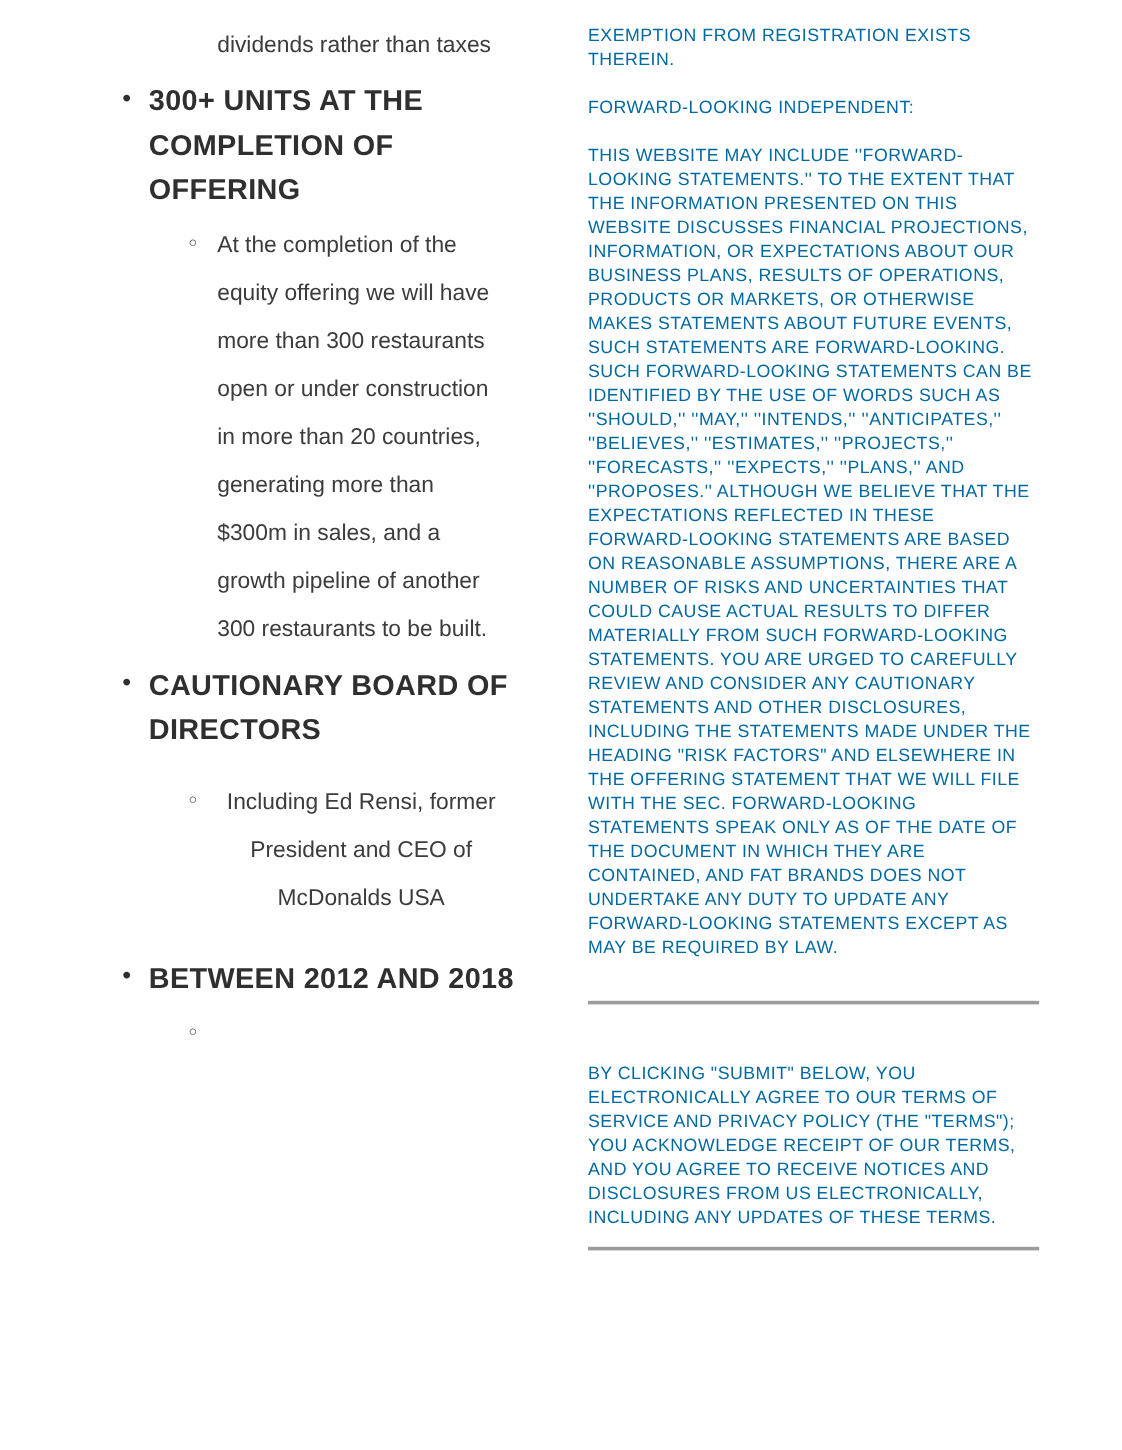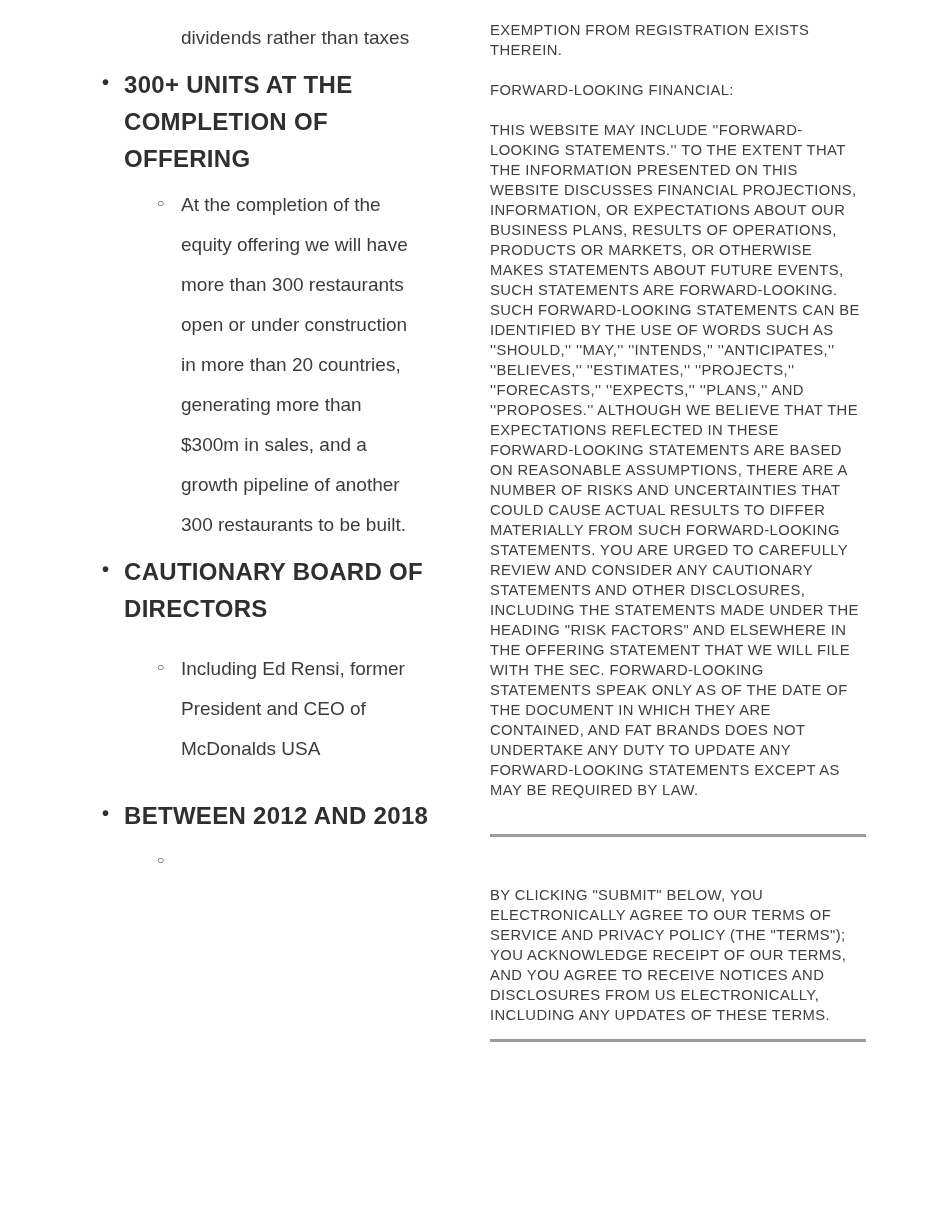--- a/index.html
+++ b/index.html
@@ -23,21 +23,21 @@
   
   .left-col {
     position: absolute;
     left: 100px;
     top: 18px;
     width: 345px;
     color: #3c3c3c;
   }
   .li { position: relative; }
   .li + .li { margin-top: 8px; }
-  .li.gap-md { margin-top: 22px; }
+  .li.gap-md { margin-top: 22px; text-align: center; }
   .li.gap-lg { margin-top: 28px; }
 
   .heading-text {
     display: block;
     width: 312px;
     margin-left: 24px;
     font-size: 24px;
     font-weight: 700;
     line-height: 37px;
     letter-spacing: 0.3px;
@@ -66,21 +66,21 @@
     line-height: 40px;
     color: #3c3c3c;
   }
 
   
   .right-col {
     position: absolute;
     left: 490px;
     top: 20px;
     width: 376px;
-    color: #404040;
+    color: #0369a1;
     font-size: 14.8px;
     line-height: 20px;
     letter-spacing: 0.4px;
   }
   .right-col p { margin: 0 0 20px 0; }
   .right-col p.long { margin-bottom: 0; }
   .divider {
     height: 3px;
     background: #9c9c9c;
     margin: 34px 0 0 0;
@@ -127,21 +127,21 @@
     <div class="li sub">
       <span class="bullet circle"></span>
     </div>
 
   </div>
 
   <div class="right-col">
 
     <p>EXEMPTION FROM REGISTRATION EXISTS THEREIN.</p>
 
-    <p>FORWARD-LOOKING FINANCIAL:</p>
+    <p>FORWARD-LOOKING INDEPENDENT:</p>
 
     <p class="long">THIS WEBSITE MAY INCLUDE ''FORWARD-LOOKING STATEMENTS.'' TO THE EXTENT THAT THE INFORMATION PRESENTED ON THIS WEBSITE DISCUSSES FINANCIAL PROJECTIONS, INFORMATION, OR EXPECTATIONS ABOUT OUR BUSINESS PLANS, RESULTS OF OPERATIONS, PRODUCTS OR MARKETS, OR OTHERWISE MAKES STATEMENTS ABOUT FUTURE EVENTS, SUCH STATEMENTS ARE FORWARD-LOOKING.  SUCH FORWARD-LOOKING STATEMENTS CAN BE IDENTIFIED BY THE USE OF WORDS SUCH AS ''SHOULD,'' ''MAY,'' ''INTENDS,'' ''ANTICIPATES,'' ''BELIEVES,'' ''ESTIMATES,'' ''PROJECTS,'' ''FORECASTS,'' ''EXPECTS,'' ''PLANS,'' AND ''PROPOSES.'' ALTHOUGH WE BELIEVE THAT THE EXPECTATIONS REFLECTED IN THESE FORWARD-LOOKING STATEMENTS ARE BASED ON REASONABLE ASSUMPTIONS, THERE ARE A NUMBER OF RISKS AND UNCERTAINTIES THAT COULD CAUSE ACTUAL RESULTS TO DIFFER MATERIALLY FROM SUCH FORWARD-LOOKING STATEMENTS. YOU ARE URGED TO CAREFULLY REVIEW AND CONSIDER ANY CAUTIONARY STATEMENTS AND OTHER DISCLOSURES, INCLUDING THE STATEMENTS MADE UNDER THE HEADING "RISK FACTORS" AND ELSEWHERE IN THE OFFERING STATEMENT THAT WE WILL FILE WITH THE SEC. FORWARD-LOOKING STATEMENTS SPEAK ONLY AS OF THE DATE OF THE DOCUMENT IN WHICH THEY ARE CONTAINED, AND FAT BRANDS DOES NOT UNDERTAKE ANY DUTY TO UPDATE ANY FORWARD-LOOKING STATEMENTS EXCEPT AS MAY BE REQUIRED BY LAW.</p>
 
     <div class="divider"></div>
 
     <p class="submit">BY CLICKING "SUBMIT" BELOW, YOU ELECTRONICALLY AGREE TO OUR TERMS OF SERVICE AND PRIVACY POLICY (THE "TERMS"); YOU ACKNOWLEDGE RECEIPT OF OUR TERMS, AND YOU AGREE TO RECEIVE NOTICES AND DISCLOSURES FROM US ELECTRONICALLY, INCLUDING ANY UPDATES OF THESE TERMS.</p>
 
     <div class="divider bottom"></div>
 
   </div>

